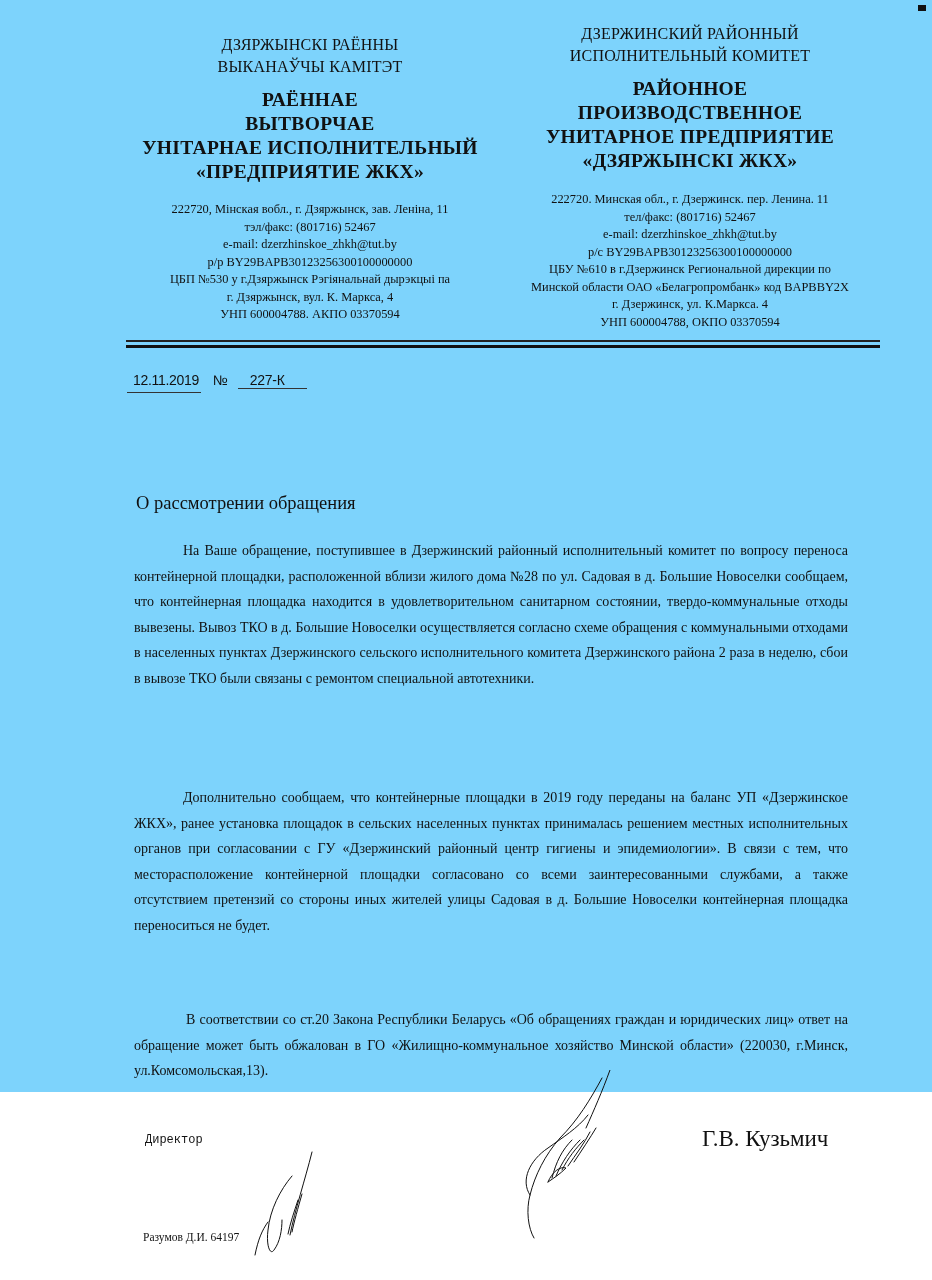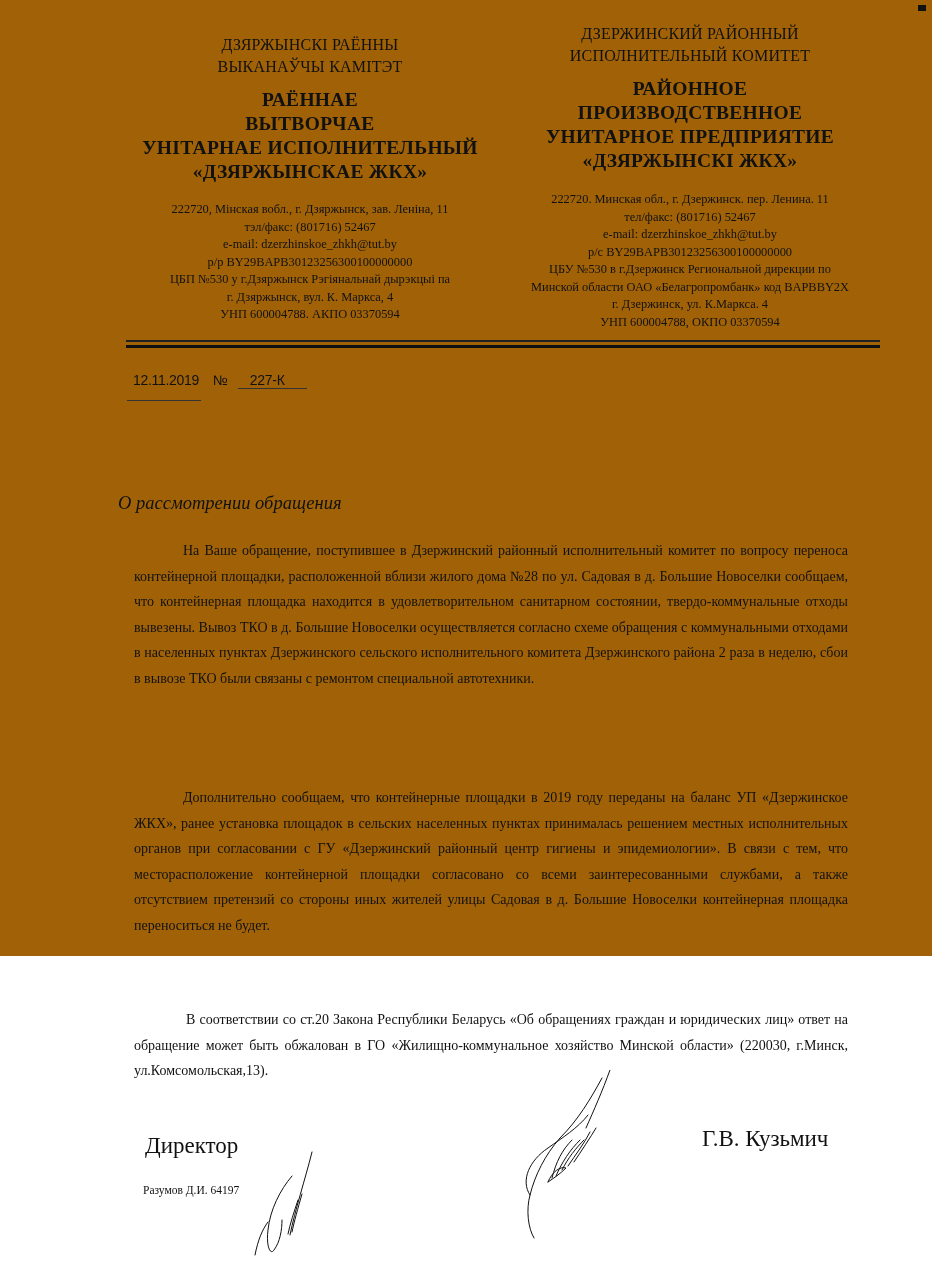--- a/index.html
+++ b/index.html
@@ -1,51 +1,51 @@
 <!DOCTYPE html>
 <html><head>
 <meta charset="utf-8">
 <style>
   html, body { margin: 0; padding: 0; background: #ffffff; }
   body { width: 932px; height: 1280px; position: relative; overflow: hidden; color: #111; font-family: "Liberation Serif", serif; }
-  .page { position: absolute; left: 0; top: 0; width: 932px; height: 956px; background: #a16207; }
+  .page { position: absolute; left: 0; top: 0; width: 932px; height: 1092px; background: #7dd3fc; }
 
   .scan-mark { position: absolute; left: 918px; top: 5px; width: 8px; height: 6px; background: #111; }
 
   .hdr-col { position: absolute; text-align: center; }
   .hdr-left { left: 120px; width: 380px; top: 34px; }
   .hdr-right { left: 500px; width: 380px; top: 23px; }
 
   .auth { font-size: 16px; line-height: 22px; letter-spacing: 0.2px; }
   .org { font-size: 19.5px; font-weight: bold; line-height: 24px; margin-top: 10px; letter-spacing: 0.3px; }
   .info { font-size: 12.4px; line-height: 17.5px; margin-top: 17px; }
   .hdr-right .info { margin-top: 18px; }
 
   .rule { position: absolute; left: 126px; width: 754px; }
   .rule1 { top: 340px; height: 2px; background: #222; }
   .rule2 { top: 345px; height: 3px; background: #111; }
 
   .regline { position: absolute; left: 127px; top: 372px; font-size: 14px; font-family: "Liberation Sans Narrow", "Liberation Sans", sans-serif; }
   .regline span { display: inline-block; }
-  .reg-date { border-bottom: 1px solid #333; padding: 0 2px 12px 6px; letter-spacing: -0.3px; }
+  .reg-date { border-bottom: 1px solid #333; padding: 0 2px 4px 6px; letter-spacing: -0.3px; }
   .reg-no-label { margin: 0 6px 0 8px; }
   .reg-number { border-bottom: 1px solid #333; padding: 0 22px 0 12px; letter-spacing: -0.3px; }
 
-  .subject { position: absolute; left: 118px; top: 493px; font-size: 18.5px; font-style: italic; }
+  .subject { position: absolute; left: 136px; top: 493px; font-size: 18.5px; }
 
   .body-text { position: absolute; left: 134px; width: 714px; font-size: 14px; line-height: 25.6px; text-align: justify; }
   .p1 { top: 538px; }
   .p2 { top: 785px; }
   .p3 { top: 1007px; }
   .body-text p { margin: 0; text-indent: 49px; }
   .p3 p { text-indent: 52px; }
 
-  .sig-title { position: absolute; left: 145px; top: 1133px; font-size: 23px; }
+  .sig-title { position: absolute; left: 145px; top: 1133px; font-size: 12px; font-family: Liberation Mono, monospace; }
   .sig-name { position: absolute; left: 702px; top: 1126px; font-size: 23px; }
-  .performer { position: absolute; left: 143px; top: 1184px; font-size: 11.5px; }
+  .performer { position: absolute; left: 143px; top: 1231px; font-size: 11.5px; }
 
   .signature { position: absolute; }
   .sig-main { left: 490px; top: 1070px; width: 150px; height: 170px; }
   .sig-initial { left: 250px; top: 1150px; width: 80px; height: 110px; }
 </style>
 </head>
 <body>
 
 <div class="page">
 
@@ -53,21 +53,21 @@
 
   <div class="hdr-col hdr-left">
     <div class="auth">
       <div>ДЗЯРЖЫНСКІ РАЁННЫ</div>
       <div>ВЫКАНАЎЧЫ КАМІТЭТ</div>
     </div>
     <div class="org">
       <div>РАЁННАЕ</div>
       <div>ВЫТВОРЧАЕ</div>
       <div>УНІТАРНАЕ ИСПОЛНИТЕЛЬНЫЙ</div>
-      <div>«ДЗЯРЖЫНСКАЕ ЖКХ»</div>
+      <div>«ПРЕДПРИЯТИЕ ЖКХ»</div>
     </div>
     <div class="info">
       <div>222720, Мінская вобл., г. Дзяржынск, зав. Леніна, 11</div>
       <div>тэл/факс: (801716) 52467</div>
       <div>e-mail: dzerzhinskoe_zhkh@tut.by</div>
       <div>р/р BY29BAPB30123256300100000000</div>
       <div>ЦБП №530 у г.Дзяржынск Рэгіянальнай дырэкцыі па</div>
       <div>г. Дзяржынск, вул. К. Маркса, 4</div>
       <div>УНП 600004788. АКПО 03370594</div>
     </div>
@@ -82,21 +82,21 @@
       <div>РАЙОННОЕ</div>
       <div>ПРОИЗВОДСТВЕННОЕ</div>
       <div>УНИТАРНОЕ ПРЕДПРИЯТИЕ</div>
       <div>«ДЗЯРЖЫНСКІ ЖКХ»</div>
     </div>
     <div class="info">
       <div>222720. Минская обл., г. Дзержинск. пер. Ленина. 11</div>
       <div>тел/факс: (801716) 52467</div>
       <div>e-mail: dzerzhinskoe_zhkh@tut.by</div>
       <div>р/с BY29BAPB30123256300100000000</div>
-      <div>ЦБУ №530 в г.Дзержинск Региональной дирекции по</div>
+      <div>ЦБУ №610 в г.Дзержинск Региональной дирекции по</div>
       <div>Минской области ОАО «Белагропромбанк» код BAPBBY2X</div>
       <div>г. Дзержинск, ул. К.Маркса. 4</div>
       <div>УНП 600004788, ОКПО 03370594</div>
     </div>
   </div>
 
   <div class="rule rule1"></div>
   <div class="rule rule2"></div>
 
   <div class="regline">

